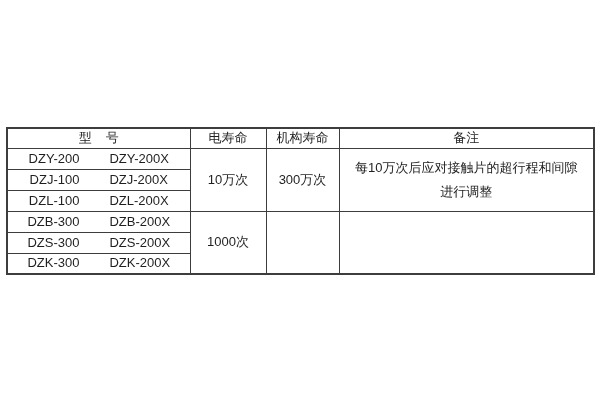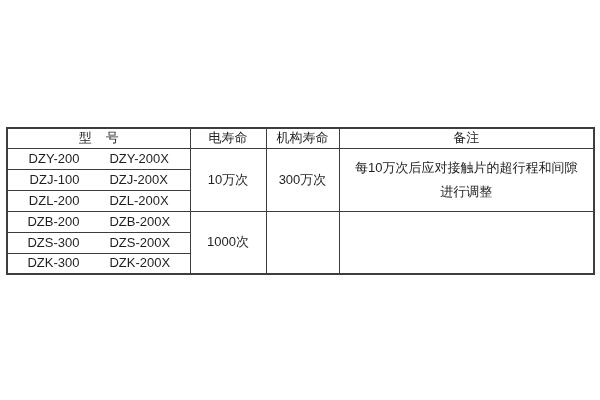--- a/index.html
+++ b/index.html
@@ -72,25 +72,25 @@
         <td rowspan="3">300万次</td>
         <td rowspan="3" class="remark">
           <div class="rline">每10万次后应对接触片的超行程和间隙</div>
           <div class="rline">进行调整</div>
         </td>
       </tr>
       <tr class="row">
         <td class="model"><span class="m">DZJ-100</span><span class="m">DZJ-200X</span></td>
       </tr>
       <tr class="row">
-        <td class="model"><span class="m">DZL-200</span><span class="m">DZL-200X</span></td>
+        <td class="model"><span class="m">DZL-100</span><span class="m">DZL-200X</span></td>
       </tr>
 
       <tr class="row">
-        <td class="model"><span class="m">DZB-200</span><span class="m">DZB-200X</span></td>
+        <td class="model"><span class="m">DZB-300</span><span class="m">DZB-200X</span></td>
         <td rowspan="3">1000次</td>
         <td rowspan="3"></td>
         <td rowspan="3" class="remark">
           <div class="rline"></div>
           <div class="rline"></div>
         </td>
       </tr>
       <tr class="row">
         <td class="model"><span class="m">DZS-300</span><span class="m">DZS-200X</span></td>
       </tr>

